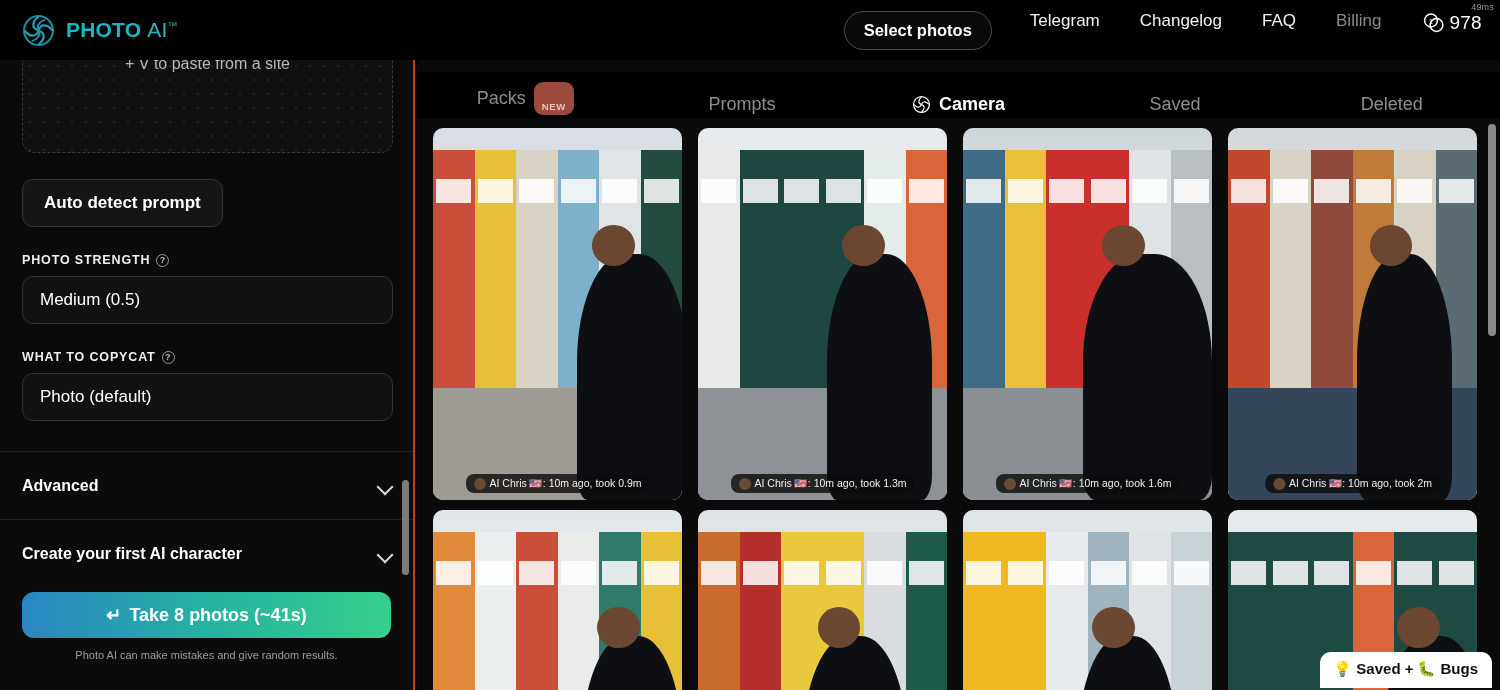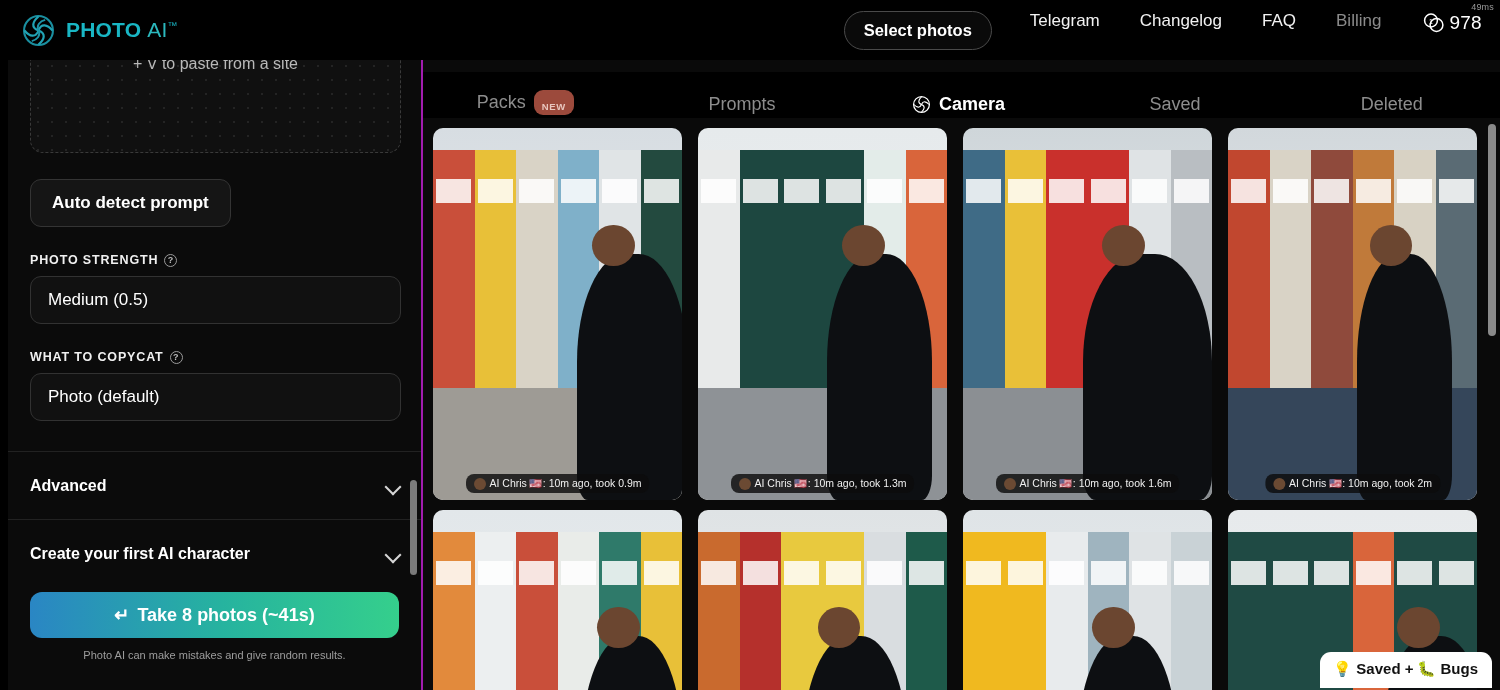--- a/index.html
+++ b/index.html
@@ -36,23 +36,23 @@
   .nav-link.dim { color: #8b8b8b; }
   .credits { display: flex; align-items: center; gap: 2px; color: #fff; cursor: pointer; }
   .credits-num { font-size: 19px; font-weight: 400; letter-spacing: .3px; }
   .ms-badge {
     position: absolute; top: 2px; right: 6px;
     font-size: 9px; color: #9a9a9a; letter-spacing: .2px;
   }
 
   
   .sidebar {
-    position: absolute; top: 0; left: 8px; width: 415px; height: 690px;
+    position: absolute; top: 0; left: 0; width: 415px; height: 690px;
     background: #0b0b0b; overflow: hidden; z-index: 20;
-    border-right: 2px solid #a21caf;
+    border-right: 2px solid #c2410c;
   }
   .sb-scroll { position: absolute; top: 0; left: 0; width: 415px; height: 578px; }
   .sb-inner { padding: 0 22px; }
 
   .dropzone {
     margin-top: -12px; border: 1.5px dashed #3a3a3a; border-radius: 13px;
     height: 165px; background:
       radial-gradient(circle, #242424 1px, transparent 1px) 0 0/14px 14px,
       #101010;
     display: flex; flex-direction: column; align-items: center; justify-content: flex-start;
@@ -127,21 +127,21 @@
     display: flex; align-items: flex-end; background: #000;
   }
   .tab {
     flex: 1; text-align: center; padding-bottom: 13px;
     font-size: 18px; color: #8d8d8d; cursor: pointer;
     display: flex; align-items: center; justify-content: center; gap: 8px;
   }
   .tab.active { color: #fff; font-weight: 700; }
   .new-badge {
     background: #9c4a3c; color: #e9c7bf; font-size: 9.5px; font-weight: 700;
-    letter-spacing: .6px; border-radius: 9px; padding: 11px 8px 3px 8px;
+    letter-spacing: .6px; border-radius: 9px; padding: 19px 8px 3px 8px;
   }
   .cam-icon { width: 19px; height: 19px; display: block; }
 
   .grid {
     position: absolute; top: 118px; left: 0; width: 1083px; height: 572px;
     display: grid; grid-template-columns: repeat(4, 249px); gap: 10px 16px;
     padding: 10px 16px 0 16px; background: #0a0a0a;
   }
   .card {
     position: relative; width: 249px; height: 372px; border-radius: 10px;

